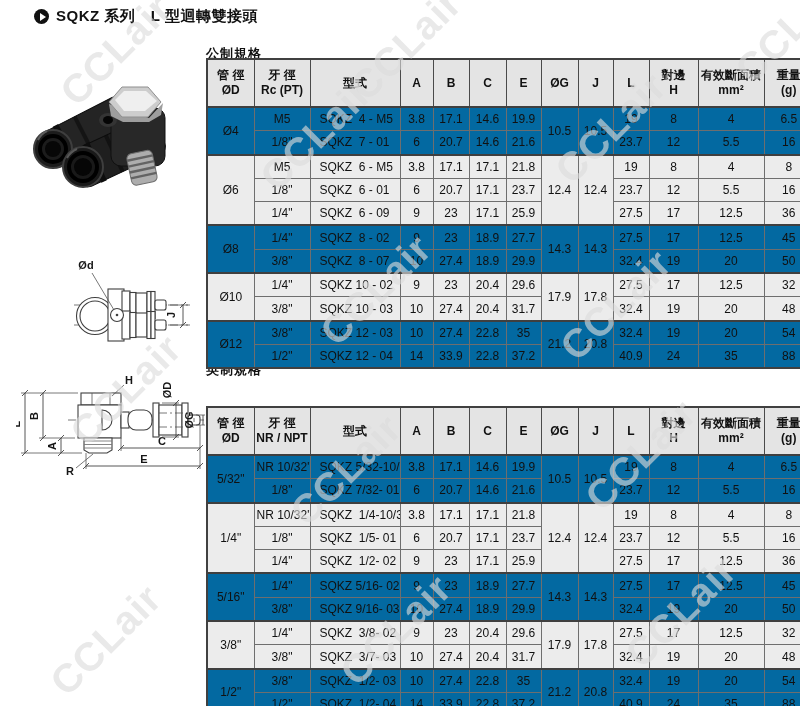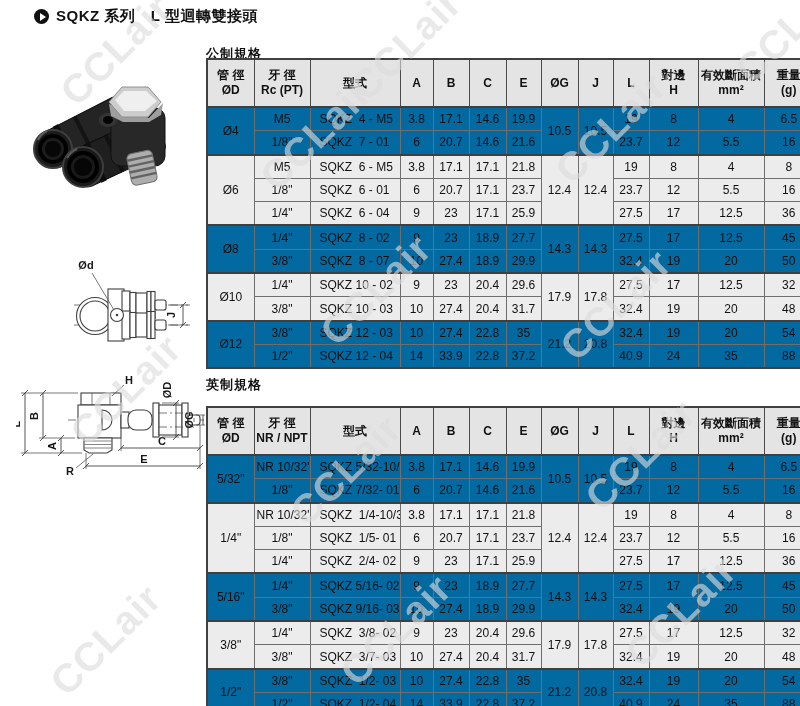--- a/index.html
+++ b/index.html
@@ -41,21 +41,21 @@
 <body>
 
 <div id="page">
 
   <div class="title-row">
     <span class="title-icon"></span>
     <span class="title-text">SQKZ 系列　L 型迴轉雙接頭</span>
   </div>
 
   <div class="caption" style="left:190px;top:45px">公制規格</div>
-  <div class="caption" style="left:190px;top:376px">英制規格</div>
+  <div class="caption" style="left:190px;top:361px">英制規格</div>
 
   <svg class="fig" style="left:15px;top:70px" width="160" height="185" viewBox="0 0 160 185">
     <g transform="rotate(-27 22 79)">
       <rect x="14" y="60" width="92" height="38" rx="8" fill="#242424" stroke="#0c0c0c"></rect>
       <rect x="32" y="59" width="6" height="40" fill="#0e0e0e"></rect>
       <rect x="54" y="60" width="4" height="38" fill="#0e0e0e" opacity=".7"></rect>
     </g>
     <g transform="rotate(-25 52 97)">
       <rect x="44" y="78" width="92" height="40" rx="8" fill="#1f1f1f" stroke="#0c0c0c"></rect>
       <rect x="62" y="77" width="6" height="42" fill="#0d0d0d"></rect>
@@ -299,21 +299,21 @@
             <td>20.7</td>
             <td>17.1</td>
             <td>23.7</td>
             <td>23.7</td>
             <td>12</td>
             <td>5.5</td>
             <td>16</td>
           </tr>
           <tr class="shaded">
             <td>1/4"</td>
-            <td class="model">SQKZ  6 - 04</td>
+            <td class="model">SQKZ  6 - 09</td>
             <td>9</td>
             <td>23</td>
             <td>17.1</td>
             <td>25.9</td>
             <td>27.5</td>
             <td>17</td>
             <td>12.5</td>
             <td>36</td>
           </tr>
           <tr class="gstart">
@@ -515,21 +515,21 @@
             <td>20.7</td>
             <td>17.1</td>
             <td>23.7</td>
             <td>23.7</td>
             <td>12</td>
             <td>5.5</td>
             <td>16</td>
           </tr>
           <tr class="shaded">
             <td>1/4"</td>
-            <td class="model">SQKZ  2/4- 02</td>
+            <td class="model">SQKZ  1/2- 02</td>
             <td>9</td>
             <td>23</td>
             <td>17.1</td>
             <td>25.9</td>
             <td>27.5</td>
             <td>17</td>
             <td>12.5</td>
             <td>36</td>
           </tr>
           <tr class="gstart">

